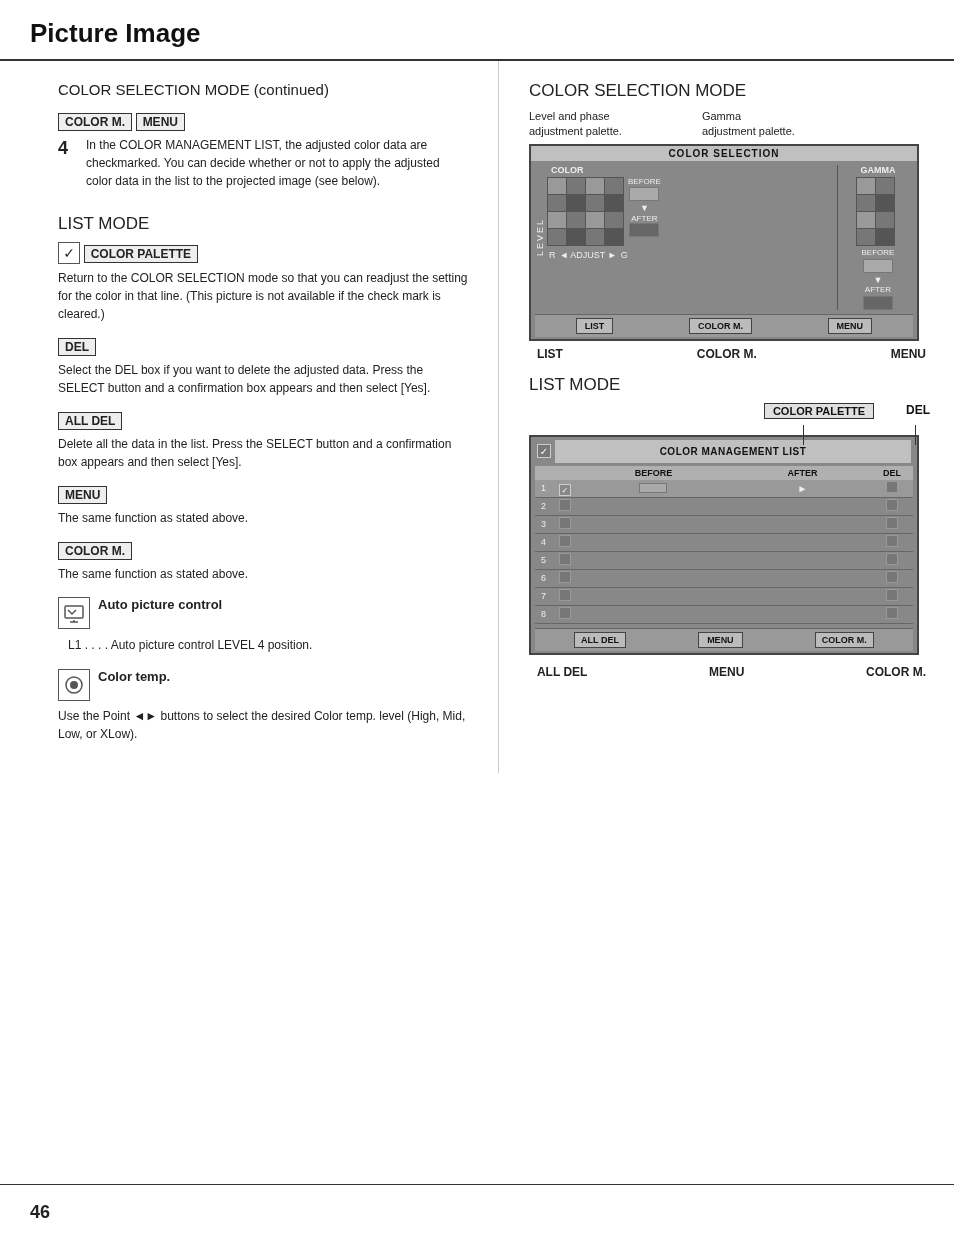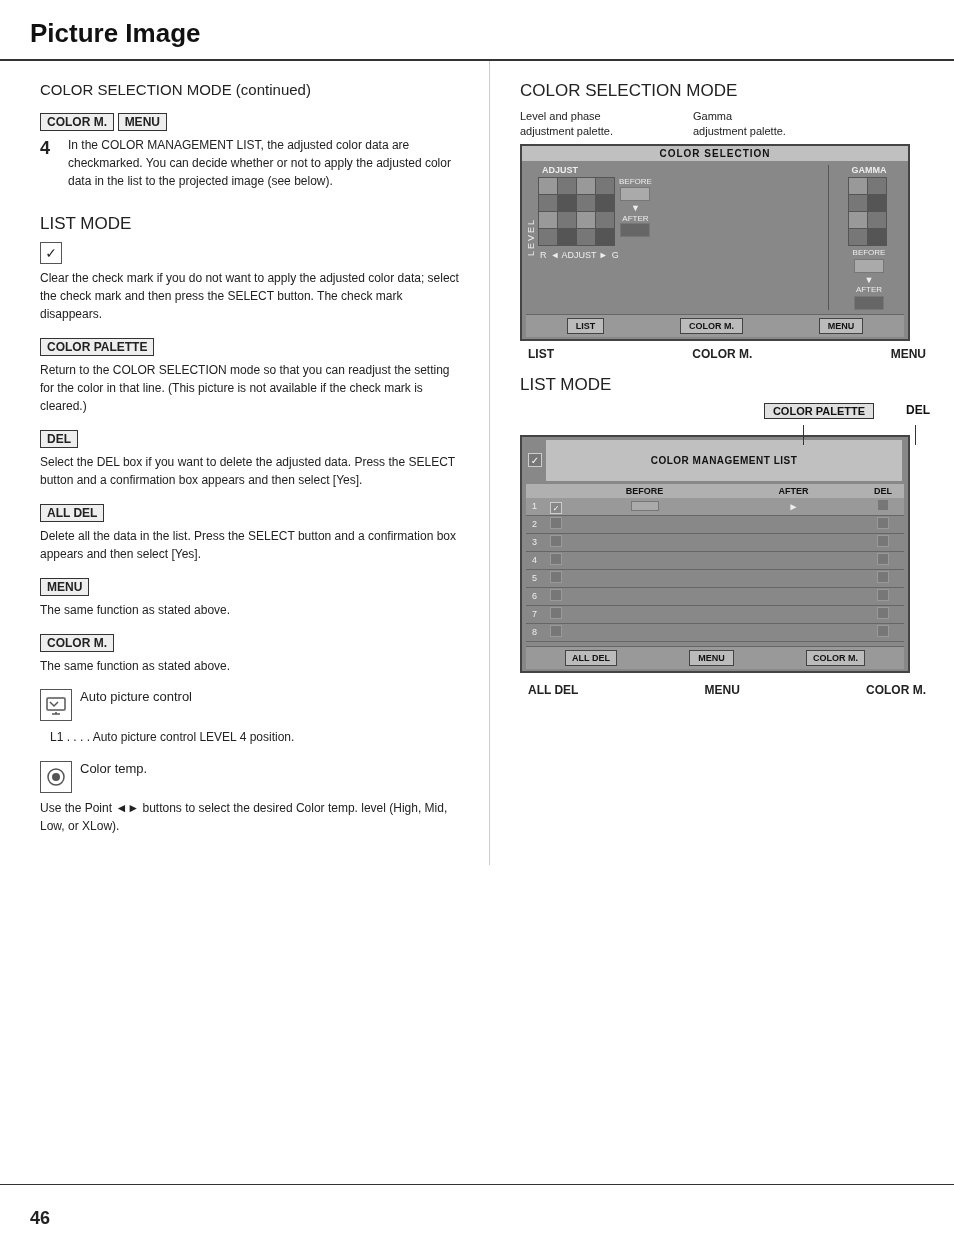--- a/index.html
+++ b/index.html
@@ -24,20 +24,21 @@
     }
     .content-area {
       display: flex;
       flex-direction: row;
       padding: 0;
     }
     .left-col {
       width: 490px;
       padding: 20px 30px 20px 40px;
       border-right: 1px solid #ccc;
+      margin-left: 18px;
     }
     .right-col {
       width: 464px;
       padding: 20px 20px 20px 30px;
     }
     .section-title {
       font-size: 15px;
       font-weight: normal;
       color: #222;
       margin-bottom: 10px;
@@ -101,32 +102,32 @@
       height: 32px;
       border: 1.5px solid #555;
       display: flex;
       align-items: center;
       justify-content: center;
       margin-right: 8px;
       flex-shrink: 0;
       font-size: 16px;
     }
     .note-label {
-      font-weight: normal;
+      font-weight: bold;
       font-size: 13px;
       margin-bottom: 2px;
     }
     .indent-list {
       font-size: 12px;
       line-height: 1.7;
       margin-left: 10px;
     }
     .page-number {
       position: absolute;
-      bottom: 6px;
+      bottom: 12px;
       left: 30px;
       font-size: 18px;
       font-weight: bold;
     }
     .lm-diagram-wrapper {
       position: relative;
       margin-top: 40px;
     }
     .right-section-title {
       font-size: 17px;
@@ -153,21 +154,20 @@
     <div class="inline-button">MENU</div>
 
     <div class="step-row">
       <span class="step-num">4</span>
       <p class="body-text">In the COLOR MANAGEMENT LIST, the adjusted color data are checkmarked. You can decide whether or not to apply the adjusted color data in the list to the projected image (see below).</p>
     </div>
 
     <div class="list-mode-title">LIST MODE</div>
 
     <div class="checkmark-box">✓</div>
-    <p class="body-text">Clear the check mark if you do not want to apply the adjusted color data; select the check mark and then press the SELECT button. The check mark disappears.</p>
 
     <div class="inline-button">COLOR PALETTE</div>
     <p class="body-text">Return to the COLOR SELECTION mode so that you can readjust the setting for the color in that line. (This picture is not available if the check mark is cleared.)</p>
 
     <div class="inline-button">DEL</div>
     <p class="body-text">Select the DEL box if you want to delete the adjusted data. Press the SELECT button and a confirmation box appears and then select [Yes].</p>
 
     <div class="inline-button">ALL DEL</div>
     <p class="body-text">Delete all the data in the list. Press the SELECT button and a confirmation box appears and then select [Yes].</p>
 
@@ -224,21 +224,21 @@
 
       <div style="background:#c0c0c0; text-align:center; font-size:10px; font-weight:bold; padding:2px 0; letter-spacing:1px; color:#111;">COLOR SELECTION</div>
 
       <div style="display:flex; flex-direction:row; padding:4px 4px 0 4px; gap:3px;">
 
         <div style="display:flex; flex-direction:row; flex:1;">
 
           <div style="writing-mode:vertical-rl; transform:rotate(180deg); font-size:9px; color:#eee; margin-right:2px; letter-spacing:2px; align-self:center;">LEVEL</div>
 
           <div style="flex:1;">
-            <div style="font-size:9px; color:#eee; font-weight:bold; text-align:left; margin-bottom:2px; margin-left:4px;">ADJUST</div>
+            <div style="font-size:9px; color:#eee; font-weight:bold; text-align:left; margin-bottom:2px; margin-left:4px;">COLOR</div>
             <div style="display:flex; flex-direction:row; align-items:flex-start;">
 
               <div style="display:grid; grid-template-columns:repeat(4,18px); grid-template-rows:repeat(4,16px); gap:1px; background:#555; border:1px solid #555; margin-right:4px;">
                 <div style="background:#999;"></div>
                   <div style="background:#777;"></div>
                   <div style="background:#999;"></div>
                   <div style="background:#777;"></div>
                 <div style="background:#777;"></div>
                   <div style="background:#555;"></div>
                   <div style="background:#777;"></div>
@@ -315,21 +315,21 @@
       <div style="position:absolute; top:-32px; right:4px; font-size:12px; font-weight:bold; color:#111;">DEL</div>
 
       <div style="position:absolute; top:-10px; right:130px; width:1px; height:20px; background:#333;"></div>
       <div style="position:absolute; top:-10px; right:18px; width:1px; height:20px; background:#333;"></div>
 
       <div style="width:390px; background:#888; border:2px solid #444;">
 
         <div style="display:flex; flex-direction:row; align-items:center; padding:3px 6px; gap:4px; background:#888;">
           <div style="width:14px; height:14px; border:1.5px solid #ccc; background:#777; display:flex; align-items:center; justify-content:center; font-size:10px; color:#fff;">✓</div>
 
-          <div style="flex:1; background:#c0c0c0; text-align:center; font-size:10px; font-weight:bold; padding:15px 0; color:#111; letter-spacing:0.5px;">COLOR MANAGEMENT LIST</div>
+          <div style="flex:1; background:#c0c0c0; text-align:center; font-size:10px; font-weight:bold; padding:6px 0; color:#111; letter-spacing:0.5px;">COLOR MANAGEMENT LIST</div>
         </div>
 
         <div style="display:flex; flex-direction:row; background:#b0b0b0; font-size:9px; font-weight:bold; color:#111; padding:2px 6px; align-items:center; margin:0 4px;">
           <div style="width:18px;"></div>
           <div style="width:20px;"></div>
           <div style="flex:1; text-align:center;">BEFORE</div>
           <div style="flex:1; text-align:center;">AFTER</div>
           <div style="width:30px; text-align:center;">DEL</div>
         </div>
 

